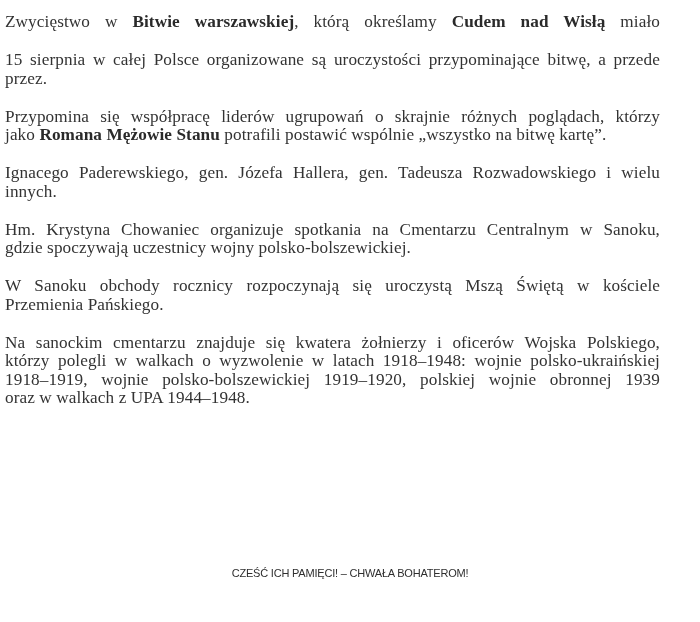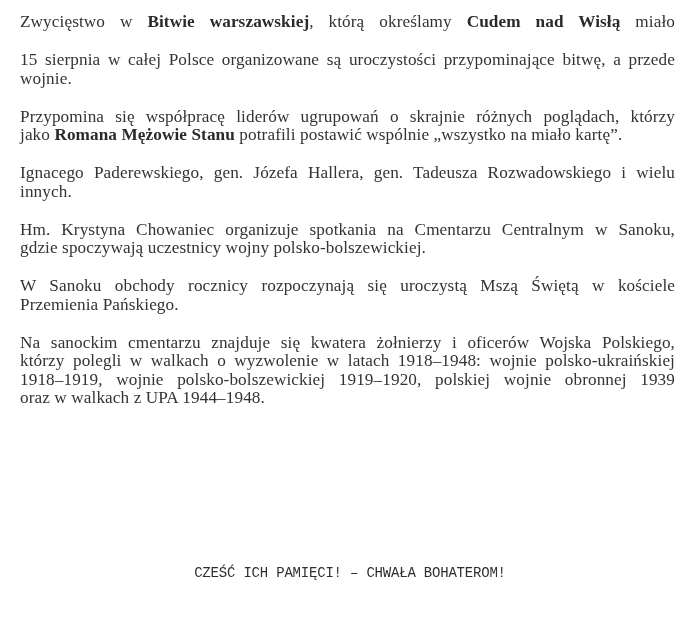--- a/index.html
+++ b/index.html
@@ -4,58 +4,58 @@
 <style>
   html, body { margin: 0; padding: 0; }
   body {
     width: 700px; height: 622px; overflow: hidden;
     background: #ffffff;
     color: #333333;
     font-family: "Liberation Serif", "DejaVu Serif", serif;
     position: relative;
   }
   .page {
-    position: absolute; left: 20px; top: 13px; width: 655px;
+    position: absolute; left: 5px; top: 13px; width: 655px;
   }
   .para { margin: 0 0 19.5px 0; }
   .line {
     display: block;
     font-size: 17.2px;
     line-height: 18.5px;
     height: 18.5px;
     white-space: nowrap;
     text-align: justify;
     text-align-last: justify;
     letter-spacing: 0.1px;
   }
   .line.last { text-align-last: left; }
   .line b { font-weight: bold; color: #2a2a2a; }
   .closing {
     position: absolute; left: 0; width: 700px; top: 563px;
     text-align: center;
-    font-family: Liberation Mono, monospace;
-    font-size: 14px; line-height: 20px;
+    font-family: Liberation Sans, sans-serif;
+    font-size: 11px; line-height: 20px;
     color: #2e2e2e;
     letter-spacing: -0.2px;
   }
 </style>
 </head>
 <body>
 
 <div class="page" id="doc">
     <div class="para">
       <span class="line"><span>Zwycięstwo w </span><b>Bitwie warszawskiej</b><span>, którą określamy </span><b>Cudem nad Wisłą</b><span> miało</span></span>
     </div>
     <div class="para">
       <span class="line"><span>15 sierpnia w całej Polsce organizowane są uroczystości przypominające bitwę, a przede</span></span>
-      <span class="line last"><span>wojnie.</span></span>
+      <span class="line last"><span>przez.</span></span>
     </div>
     <div class="para">
       <span class="line"><span>Przypomina się współpracę liderów ugrupowań o skrajnie różnych poglądach, którzy</span></span>
-      <span class="line last"><span>jako </span><b>Romana Mężowie Stanu</b><span> potrafili postawić wspólnie „wszystko na miało kartę”.</span></span>
+      <span class="line last"><span>jako </span><b>Romana Mężowie Stanu</b><span> potrafili postawić wspólnie „wszystko na bitwę kartę”.</span></span>
     </div>
     <div class="para">
       <span class="line"><span>Ignacego Paderewskiego, gen. Józefa Hallera, gen. Tadeusza Rozwadowskiego i wielu</span></span>
       <span class="line last"><span>innych.</span></span>
     </div>
     <div class="para">
       <span class="line"><span>Hm. Krystyna Chowaniec organizuje spotkania na Cmentarzu Centralnym w Sanoku,</span></span>
       <span class="line last"><span>gdzie spoczywają uczestnicy wojny polsko-bolszewickiej.</span></span>
     </div>
     <div class="para">

